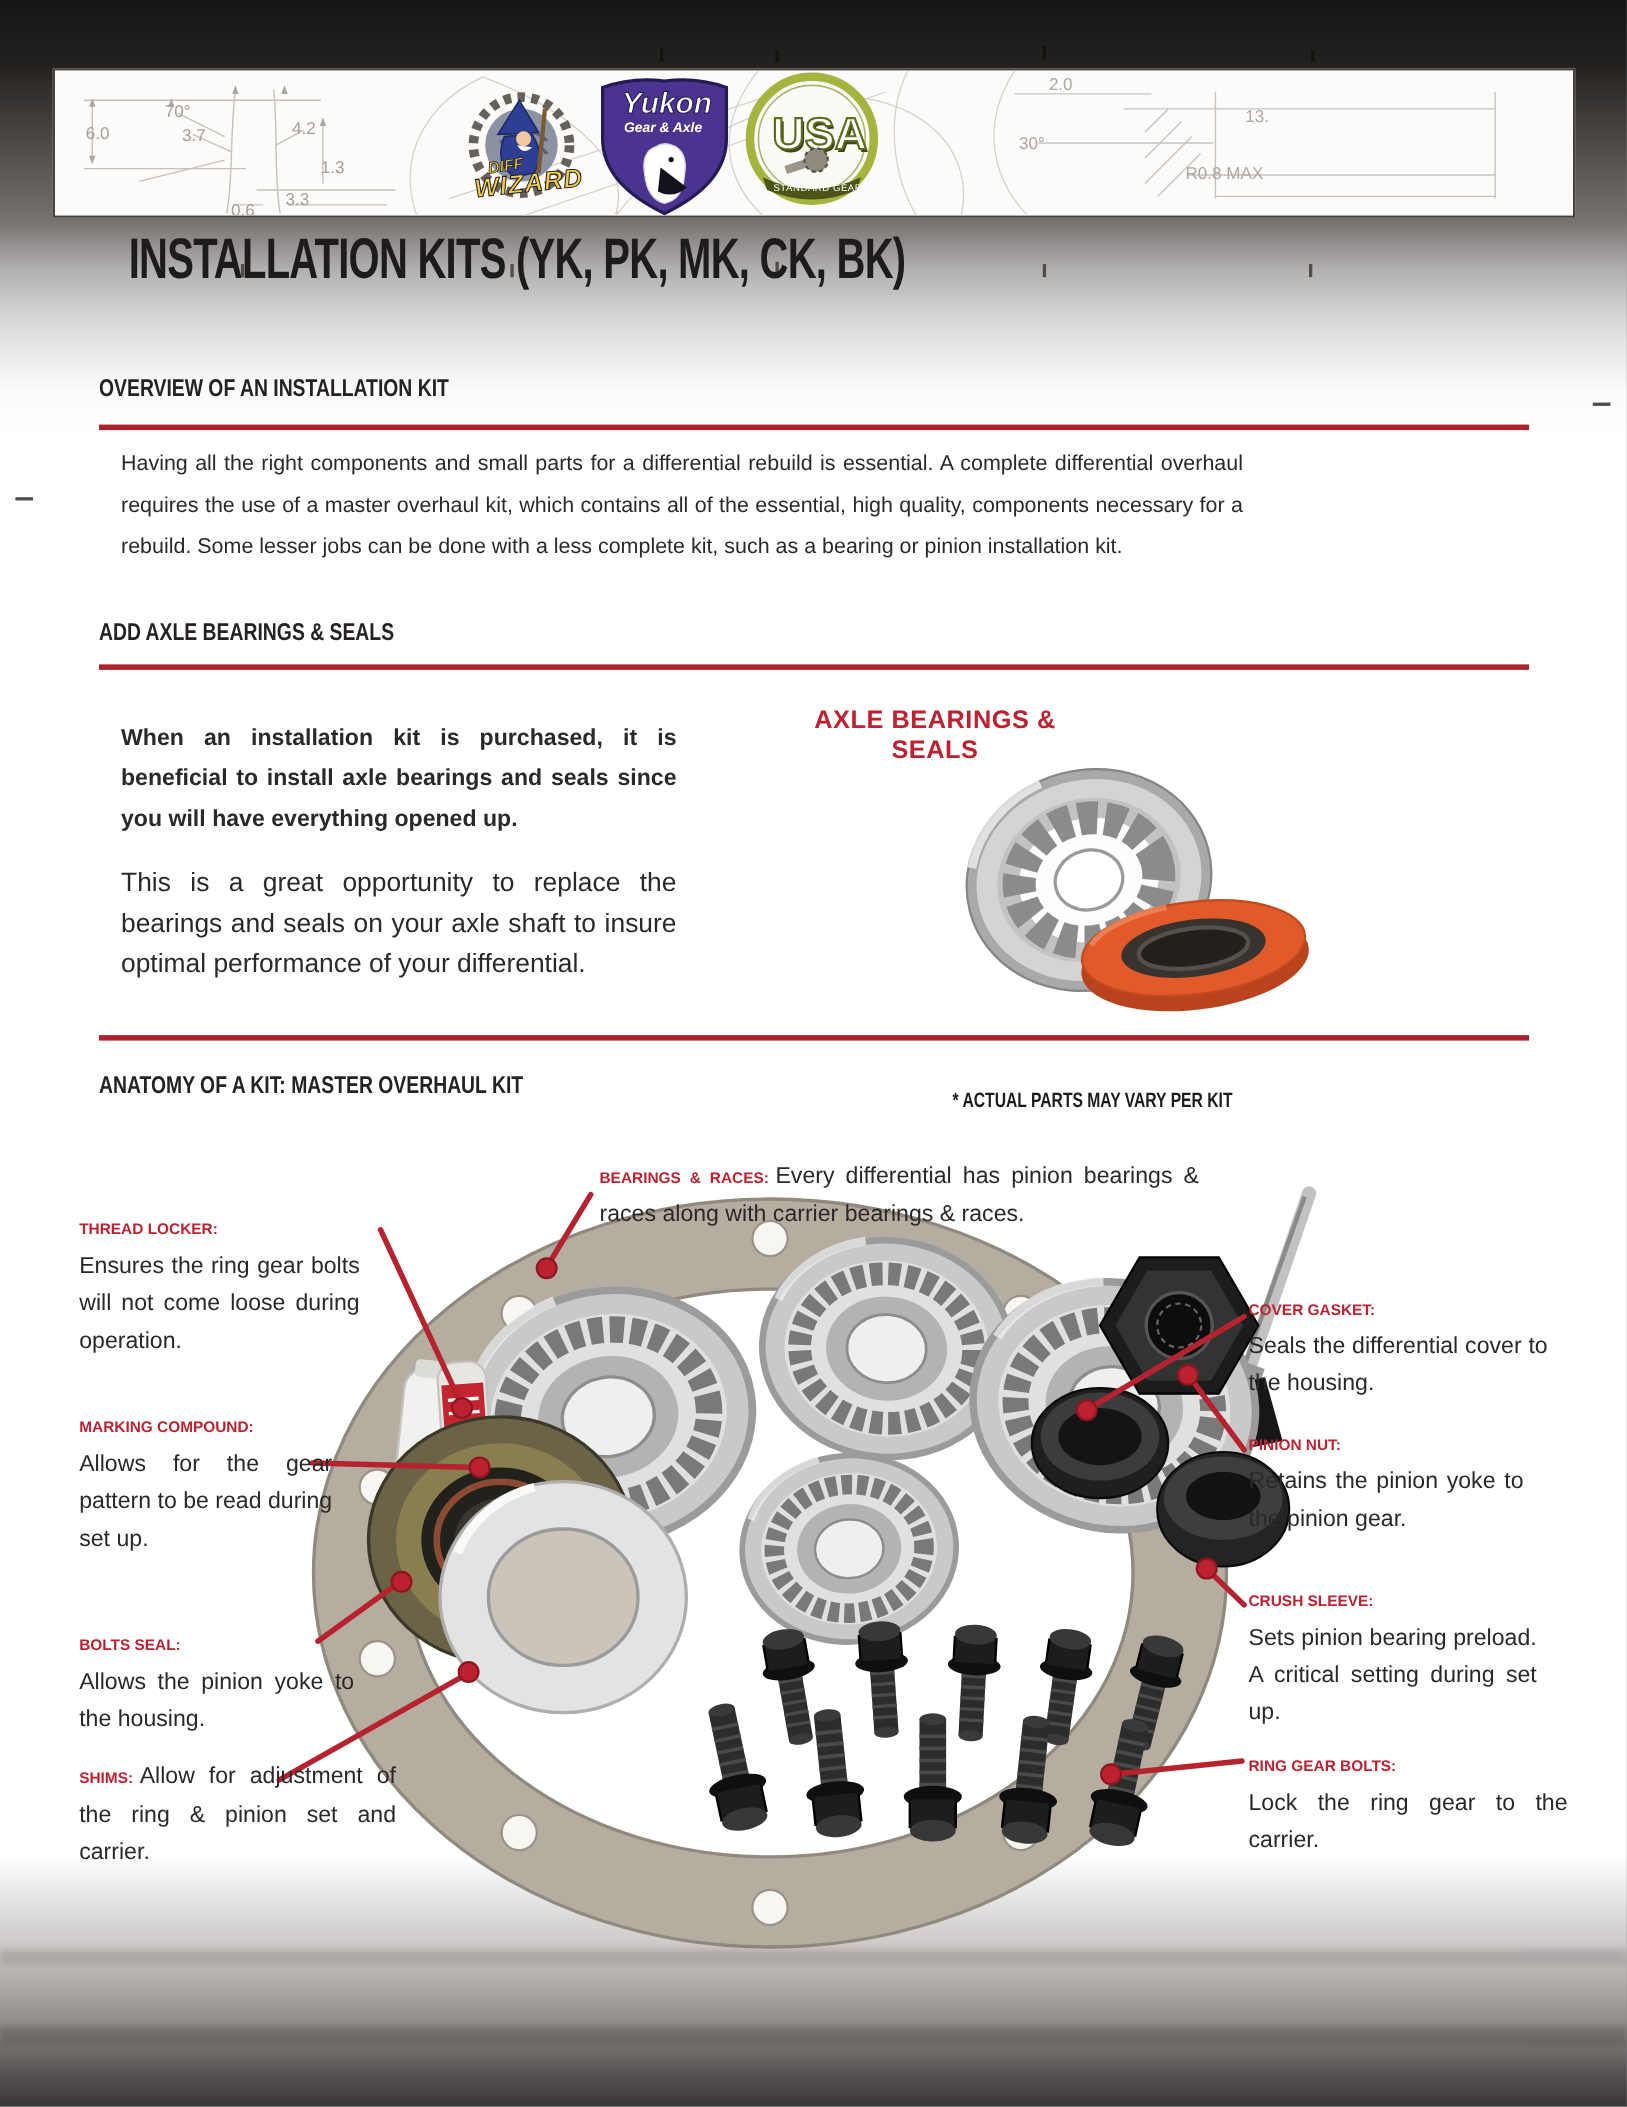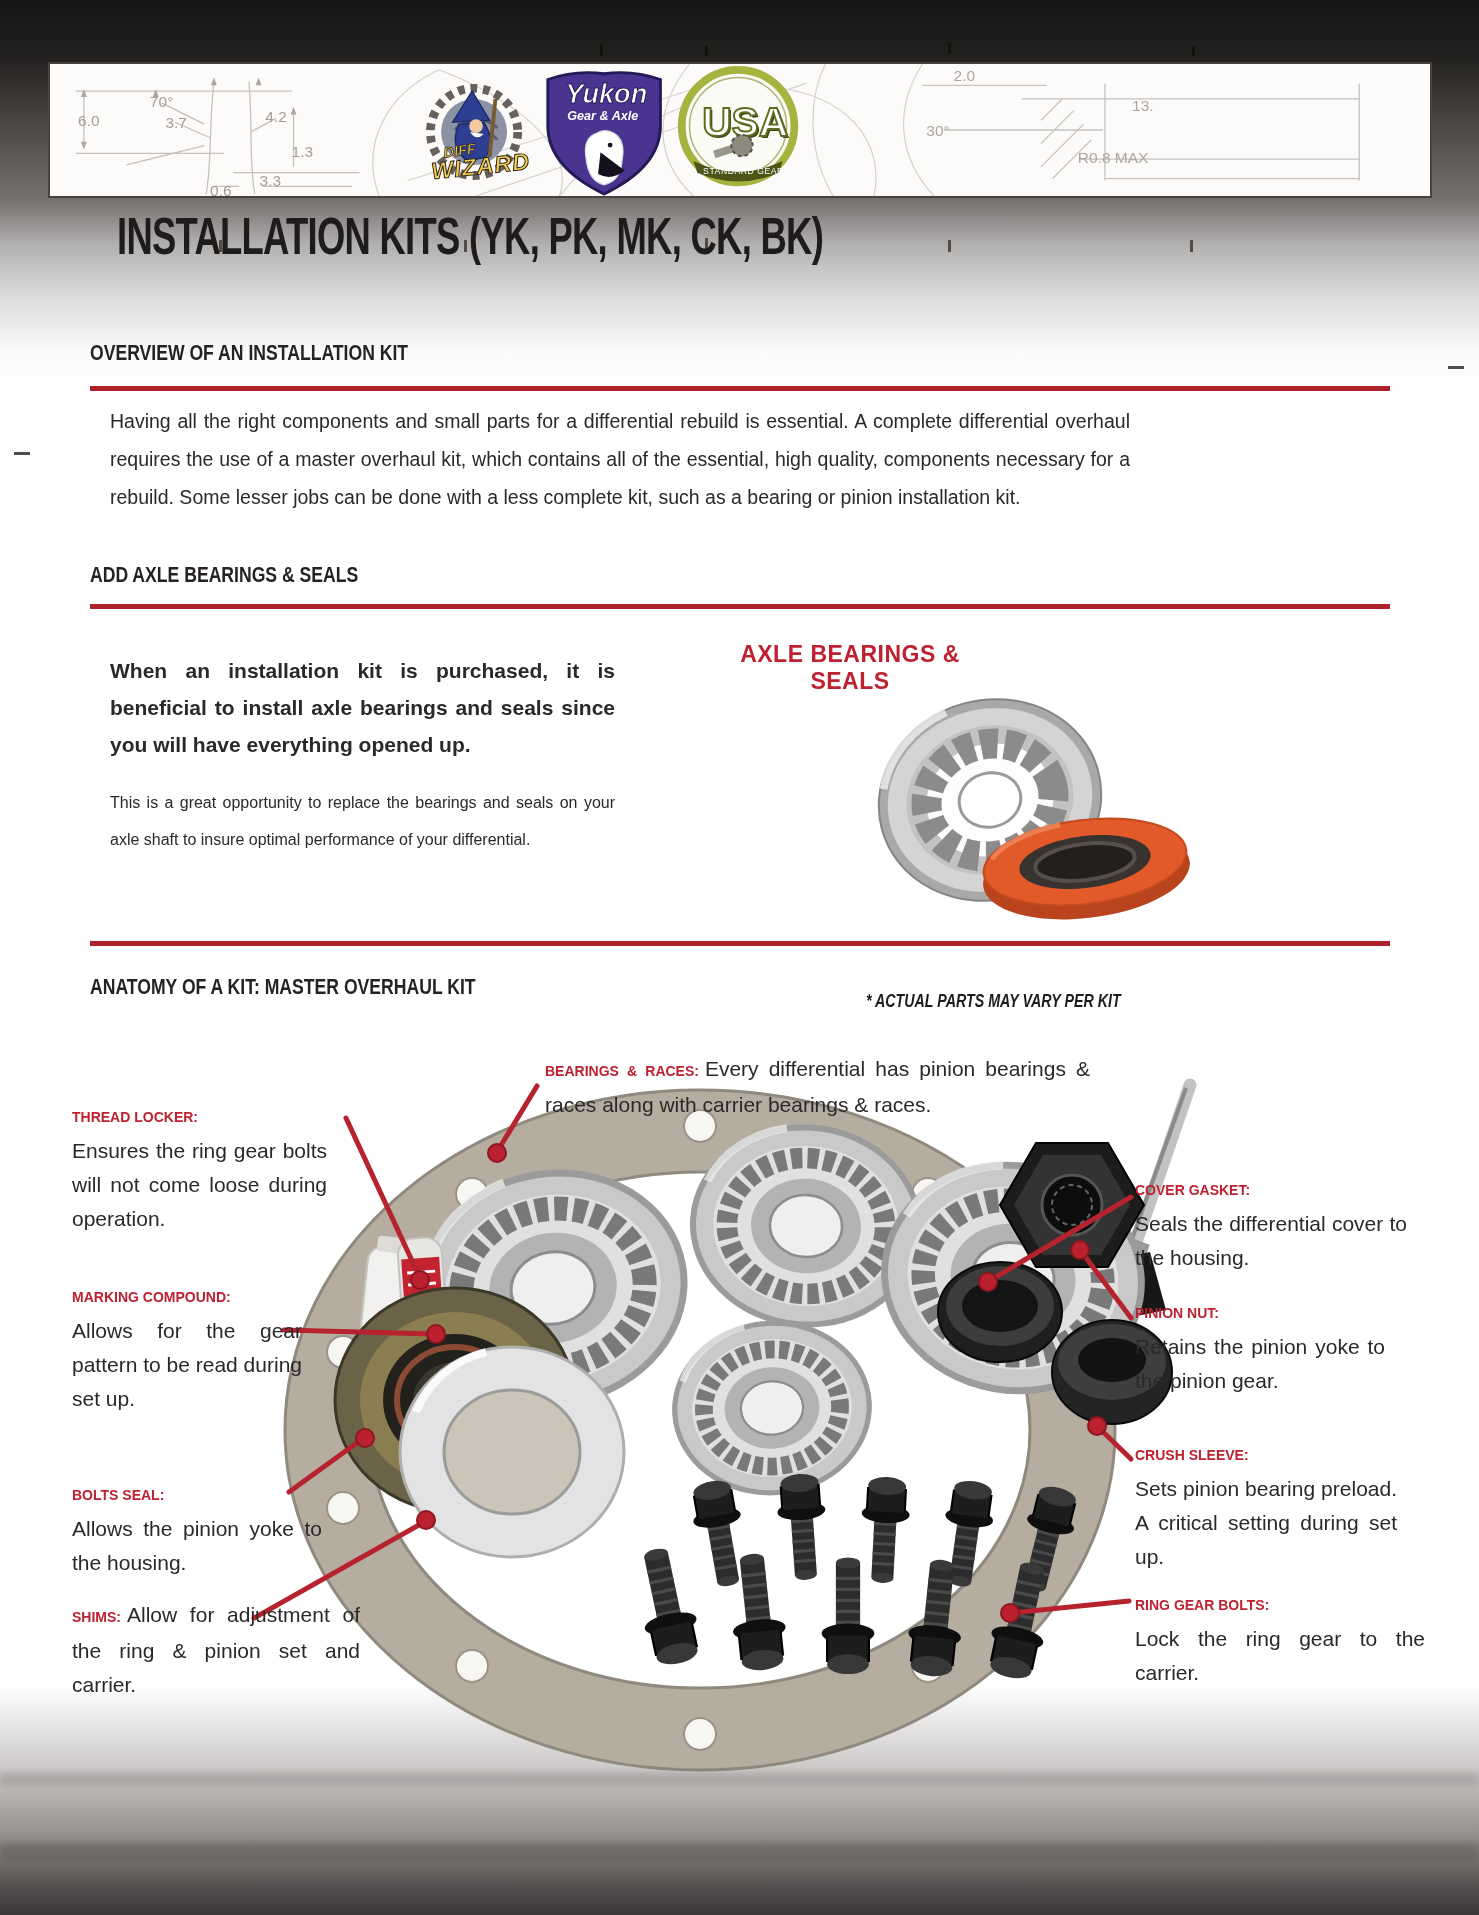--- a/index.html
+++ b/index.html
@@ -15,27 +15,27 @@
   .cond{display:inline-block;transform-origin:0 50%;white-space:nowrap;}
   .page-title{position:absolute;left:72px;top:206px;font-size:52px;font-weight:bold;color:#1e1c1b;letter-spacing:-1px;margin-left:45px;}
   .page-title .cond{transform:scaleX(.70);}
   .h2{position:absolute;font-size:22px;font-weight:bold;color:#262223;}
   .h2 .cond{transform:scaleX(.80);}
   .h2-overview{left:90px;top:340px;}
   .h2-axle{left:90px;top:562px;}
   .h2-anatomy{left:90px;top:974px;}
   .rule{position:absolute;left:90px;width:1300px;height:5px;background:#ae222c;}
   .rule-1{top:386px;} .rule-2{top:604px;} .rule-3{top:941px;}
-  .note{position:absolute;left:866px;top:990px;font-size:19px;font-weight:bold;font-style:italic;color:#1e1b1a;}
+  .note{position:absolute;left:866px;top:990px;font-size:19px;font-weight:bold;color:#1e1b1a;}
   .note .cond{transform:scaleX(.75);}
   
   .para{position:absolute;color:#2b2829;text-align:justify;}
   .p-overview{left:110px;top:402px;width:1020px;font-size:19.5px;line-height:38px;}
   .p-axle-bold{left:110px;top:652px;width:505px;font-size:21px;line-height:37px;font-weight:bold;}
-  .p-axle{left:110px;top:784px;width:505px;font-size:16px;line-height:37px;}
+  .p-axle{left:110px;top:784px;width:505px;font-size:24px;line-height:37px;}
   .img-caption{position:absolute;left:700px;top:641px;width:300px;text-align:center;
     font-size:23px;font-weight:bold;color:#be2130;letter-spacing:.5px;}
   
   .axle-photo{position:absolute;left:840px;top:680px;width:370px;height:280px;}
   .kit-art{position:absolute;left:0;top:1040px;width:1479px;height:750px;}
   
   .co{position:absolute;font-size:21px;line-height:34px;color:#2b2829;text-align:justify;}
   .co .lb{color:#be2130;font-weight:bold;font-size:14px;}
   .co .lb.block{display:block;text-align:left;}
   .co .lb.inline{margin-right:6px;}

